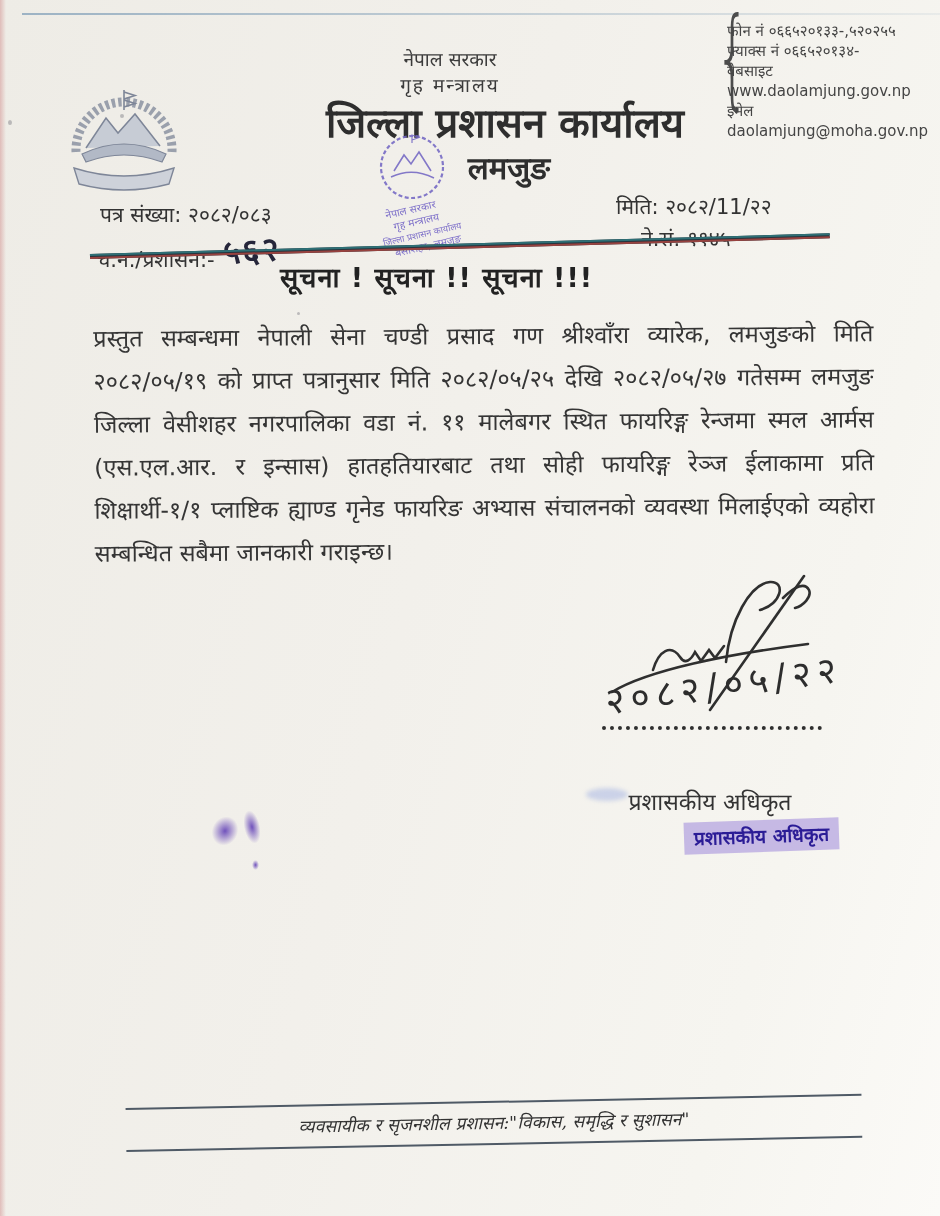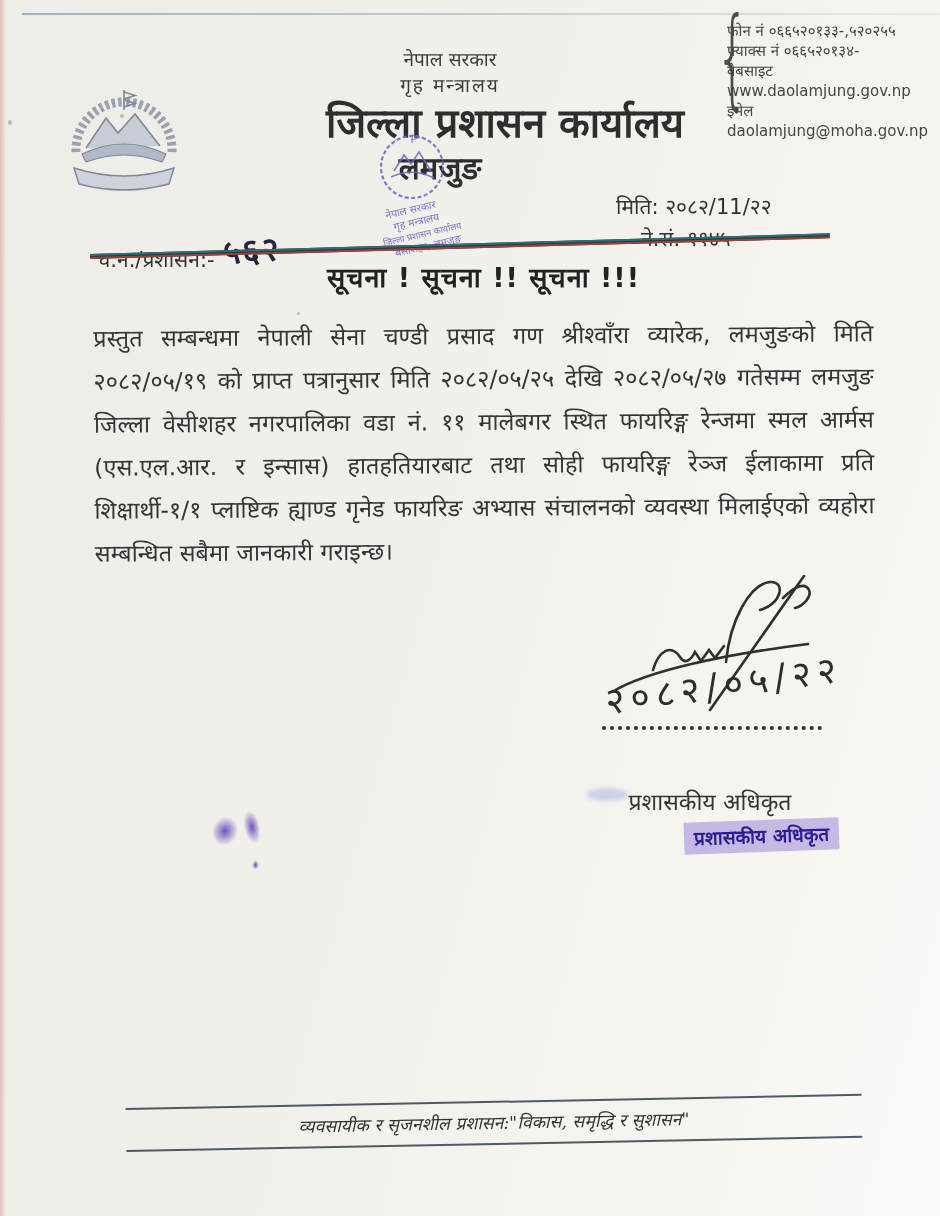--- a/index.html
+++ b/index.html
@@ -13,39 +13,39 @@
   
   .edge-left { left:0; top:0; width:6px; height:1216px;
     background:linear-gradient(to right, rgba(205,130,130,.45), rgba(205,130,130,0)); }
   .edge-top { left:22px; top:13px; width:918px; height:2px;
     background:linear-gradient(to right,#9db3c4,rgba(157,179,196,.15)); }
   .noise { border-radius:50%; background:rgba(90,90,100,.35); }
   
   .gov-line   { left:330px; top:46px;  width:240px; text-align:center; font-size:19px; color:#3b3b3b; }
   .min-line   { left:330px; top:72px;  width:240px; text-align:center; font-size:19px; color:#3b3b3b; letter-spacing:2px; }
   .office-line{ left:240px; top:94px;  width:530px; text-align:center; font-size:40px; font-weight:bold; color:#2e2e2e; }
-  .district-line{ left:330px; top:146px; width:220px; text-align:center; font-size:31px; font-weight:bold; color:#2e2e2e; }
+  .district-line{ left:330px; top:146px; width:220px; text-align:right; font-size:31px; font-weight:bold; color:#2e2e2e; }
   
   .brace { left:698px; top:4px; font-size:108px; color:#4c4c4c; transform:scaleX(.5); line-height:1; font-weight:200; }
   .contact { left:716px; top:21px; font-size:15px; line-height:20px; color:#454545;padding-left:11px; }
   
   .ref { font-size:21px; color:#333; }
   .ref-l1 { left:100px; top:200px; }
   .ref-l2 { left:97px;  top:232px; }
   .hand-no { display:inline-block; font-size:33px; font-weight:600; color:#26263a;
     transform:rotate(-4deg); position:relative; top:-5px; margin-left:8px; letter-spacing:2px; }
   .ref-r1 { left:616px; top:192px; }
   .ref-r2 { left:641px; top:224px; }
   
   .rule {
     left:90px; top:254px; width:740px; height:1px;
     border-top:2px solid #2e6f75; border-bottom:2px solid #97423f; background:#27333d;
     transform:rotate(-1.6deg); transform-origin:left center;
   }
-  .notice-heading { left:280px; top:258px; width:360px; text-align:right;
+  .notice-heading { left:280px; top:258px; width:360px; text-align:left;
     font-size:27px; font-weight:bold; letter-spacing:1px; color:#222; }
   .body-par { left:94px; top:315px; width:780px; font-size:23.5px; line-height:43px;
     text-align:justify; color:#353535; transform:rotate(-.4deg); }
   
   .sig-svg { left:598px; top:570px; }
   .sig-date { left:604px; top:658px; font-size:37px; color:#2d2d2d;
     transform:rotate(-8deg); letter-spacing:6px; }
   .sig-dots { left:602px; top:702px; width:220px; height:24px; border-bottom:4px dotted #2f2f2f; }
   .sig-name { left:578px; top:744px; width:264px; text-align:center; font-size:23px; color:#333; }
   .sig-title { left:592px; top:785px; width:236px; text-align:center; font-size:23px; color:#333; }
@@ -106,20 +106,21 @@
       <path d="M68,18 v-8 l7,2.5 -7,2.5" stroke-width="1.2"></path>
     </g>
     <g fill="#6f5fc5" font-size="10.5" text-anchor="middle" transform="rotate(-13 70 100)">
       <text x="70" y="88">नेपाल सरकार</text>
       <text x="73" y="101">गृह मन्त्रालय</text>
       <text x="76" y="114" font-size="9">जिल्ला प्रशासन कार्यालय</text>
       <text x="79" y="127">बेसीशहर, लमजुङ</text>
     </g>
   </svg>
 
+  <div class="abs ref ref-l1">पत्र संख्या: २०८२/०८३</div>
   <div class="abs ref ref-l2"><span>च.न./प्रशासन:-</span><span class="hand-no">५६२</span></div>
   <div class="abs ref ref-r1">मिति: २०८२/11/२२</div>
   <div class="abs ref ref-r2">ने.सं. ११४५</div>
 
   <div class="abs rule"></div>
 
   <div class="abs notice-heading">सूचना ! सूचना !! सूचना !!!</div>
   <div class="abs body-par">प्रस्तुत सम्बन्धमा नेपाली सेना चण्डी प्रसाद गण श्रीश्वाँरा व्यारेक, लमजुङको मिति २०८२/०५/१९ को प्राप्त पत्रानुसार मिति २०८२/०५/२५ देखि २०८२/०५/२७ गतेसम्म लमजुङ जिल्ला वेसीशहर नगरपालिका वडा नं. ११ मालेबगर स्थित फायरिङ्ग रेन्जमा स्मल आर्मस (एस.एल.आर. र इन्सास) हातहतियारबाट तथा सोही फायरिङ्ग रेञ्ज ईलाकामा प्रति शिक्षार्थी-१/१ प्लाष्टिक ह्याण्ड गृनेड फायरिङ अभ्यास संचालनको व्यवस्था मिलाईएको व्यहोरा सम्बन्धित सबैमा जानकारी गराइन्छ।</div>
 
   <svg class="abs sig-svg" width="235" height="145" viewBox="0 0 235 145">

